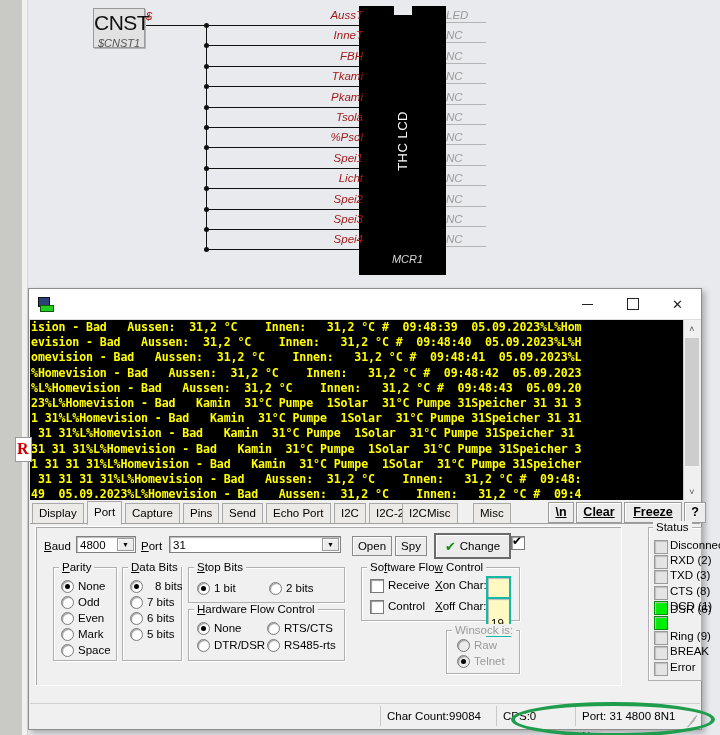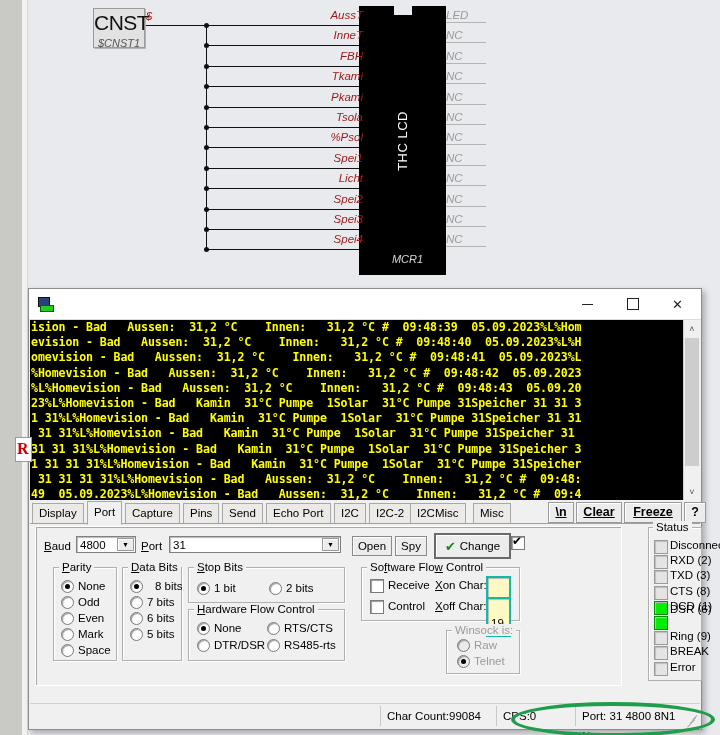--- a/index.html
+++ b/index.html
@@ -249,21 +249,21 @@
 
   <div id="tabs-row">
       <div class="tab" style="left: 2px;"><span>Display</span></div>
       <div class="tab active" style="left: 57px;"><span>Port</span></div>
       <div class="tab" style="left: 95px;"><span>Capture</span></div>
       <div class="tab" style="left: 153px;"><span>Pins</span></div>
       <div class="tab" style="left: 192px;"><span>Send</span></div>
       <div class="tab" style="left: 236px;"><span>Echo Port</span></div>
       <div class="tab" style="left: 304px;"><span>I2C</span></div>
       <div class="tab" style="left: 339px;"><span>I2C-2</span></div>
-      <div class="tab" style="left: 380px; text-align: right;"><span>I2CMisc</span></div>
+      <div class="tab" style="left: 372px; text-align: right;"><span>I2CMisc</span></div>
       <div class="tab" style="left: 443px;"><span>Misc</span></div>
       <div class="tb-btn" style="left: 518px; width: 24px;"><span style="text-decoration: underline;">\n</span></div>
       <div class="tb-btn" style="left: 546px; width: 44px;"><span style="text-decoration: underline;">Clear</span></div>
       <div class="tb-btn" style="left: 594px; width: 56px;"><span style="text-decoration: underline;">Freeze</span></div>
       <div class="tb-btn" style="left: 654px; width: 20px;"><span style="text-decoration: none;">?</span></div>
     </div>
 
   <div id="port-panel">
 
     <span class="lbl" style="left:8px;top:13px;"><span class="uline">B</span>aud</span>

